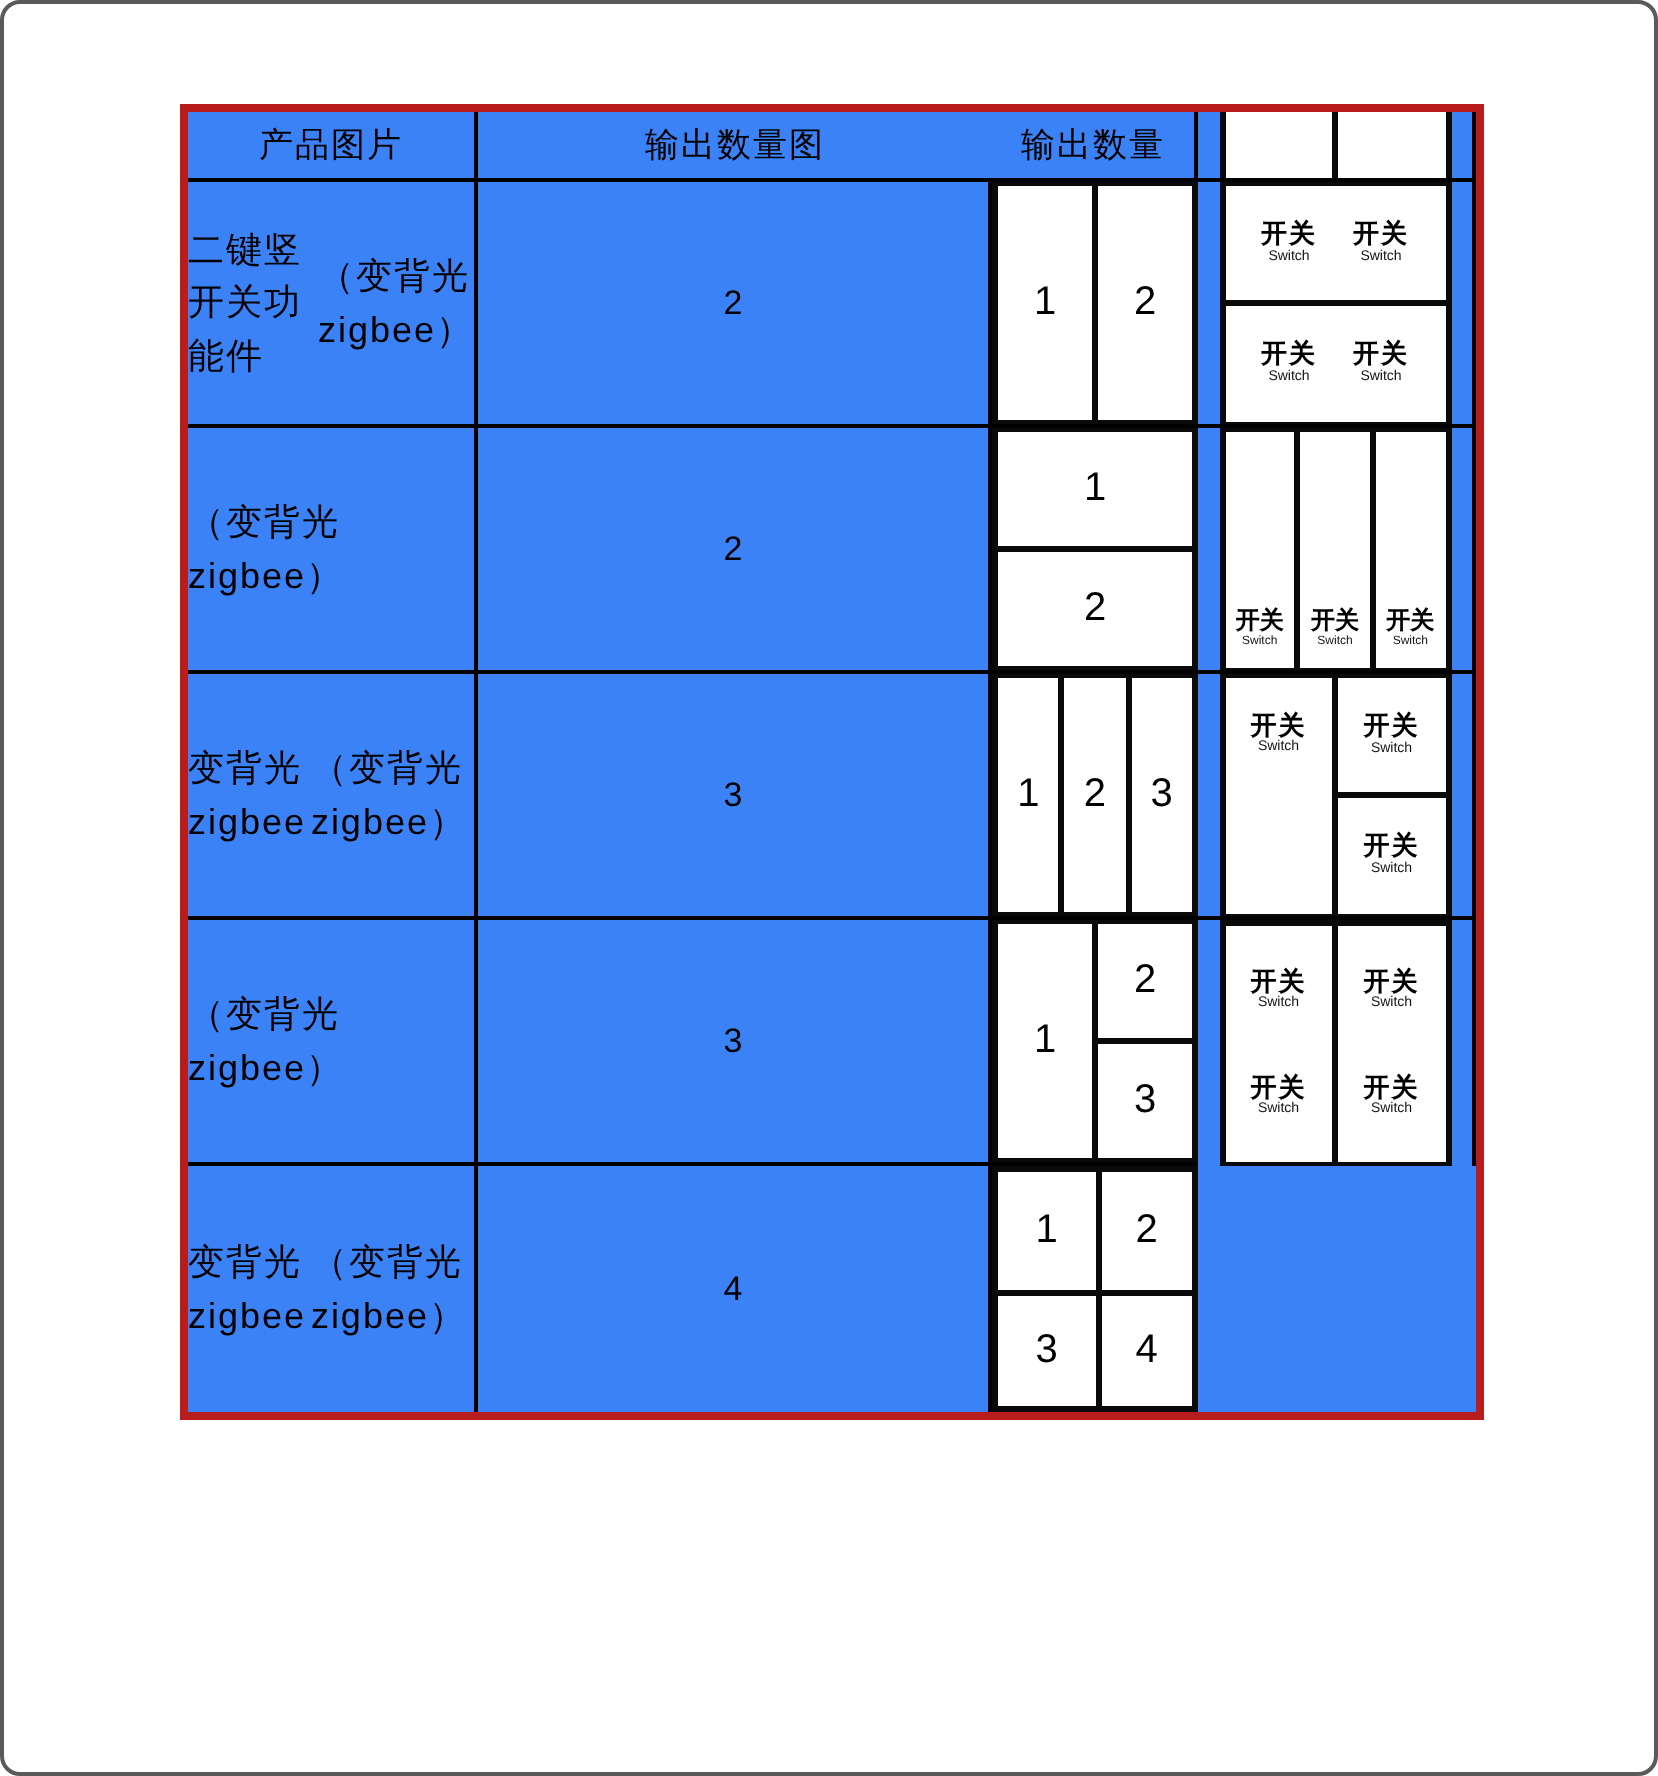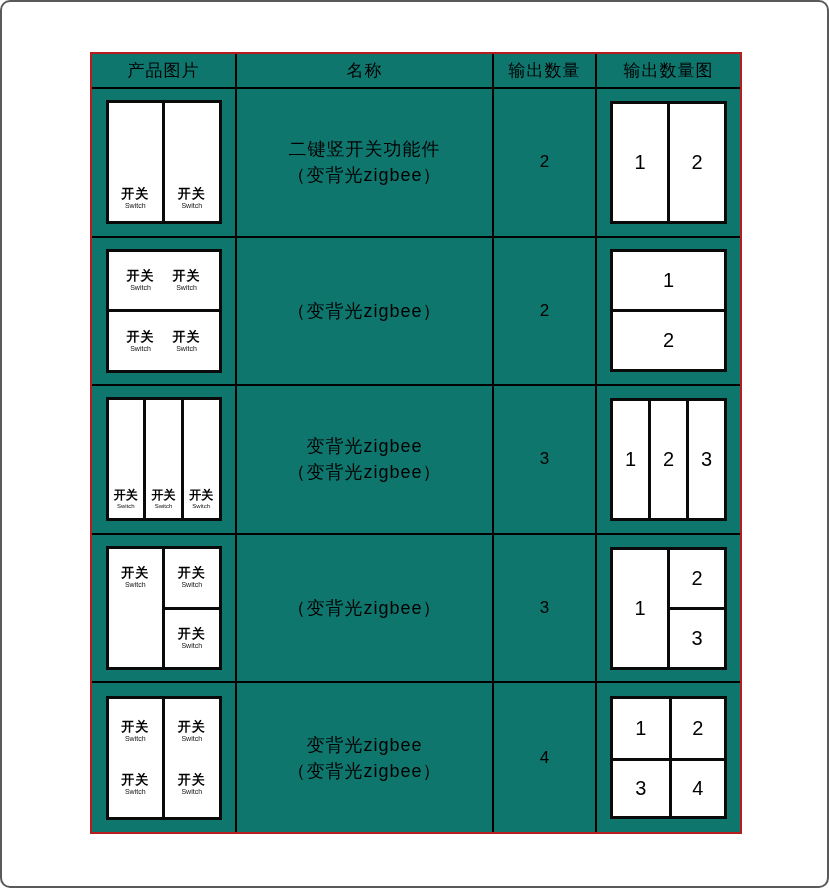--- a/index.html
+++ b/index.html
@@ -2,36 +2,36 @@
 <html><head>
 <meta charset="utf-8">
 <style>
   html,body { margin:0; padding:0; background:#fff; }
   body { font-family:"Liberation Sans", sans-serif; color:#000; }
   .page {
     position:relative; width:829px; height:888px; box-sizing:border-box;
     background:#fff; border:2px solid #5a5a5a; border-radius:10px; overflow:hidden;
   }
   .tbl {
-    position:absolute; left:88px; top:50px; width:652px; height:782px;
-    box-sizing:border-box; border:2px solid #b91c1c;
+    position:absolute; left:88px; top:50px; width:652px; height:658px;
+    box-sizing:border-box; border:4px solid #b91c1c;
     display:grid;
     grid-template-columns:145px 257px 103px 1fr;
     grid-template-rows:35px repeat(5, 1fr);
-    background:#0f766e;
+    background:#3b82f6;
   }
   .cell {
     border-right:2px solid #000; border-bottom:2px solid #000;
     display:flex; align-items:center; justify-content:center;
     box-sizing:border-box; overflow:hidden;
   }
   .cell.c4 { border-right:none; }
   .cell.r5 { border-bottom:none; }
   .hcell { font-size:17px; letter-spacing:1px; }
-  .namecell { flex-direction:column; font-size:18px; line-height:1.45; letter-spacing:1px; text-align:right; }
+  .namecell { flex-direction:row; font-size:18px; line-height:1.45; letter-spacing:1px; text-align:left; }
   .qty { font-size:17px; }
 
   
   .pbox { width:116px; height:124px; border:3px solid #0a0a0a; box-sizing:border-box; display:flex; background:#fff;text-align:right; }
   .sw { display:flex; flex-direction:column; align-items:center; line-height:1.15; }
   .sw .kg { font-size:13px; font-weight:bold; letter-spacing:1px; white-space:nowrap; }
   .sw .en { font-size:7px; color:#111; }
   .sw.small .kg { font-size:12px; letter-spacing:0; }
   .sw.small .en { font-size:6px; }
 
@@ -74,23 +74,22 @@
   .dbox.g4 .dcell.col2 { border-left:3px solid #0a0a0a; }
   .dbox.g4 .dcell.row2 { border-top:3px solid #0a0a0a; }
 </style>
 </head>
 <body>
 
 <div class="page">
   <div class="tbl">
 
     <div class="cell hcell">产品图片</div>
-    <div class="cell hcell">名称</div>
+    <div class="cell hcell c4">输出数量图</div>
     <div class="cell hcell">输出数量</div>
-    <div class="cell hcell c4">输出数量图</div>
 
     <div class="cell">
       <div class="pbox v2">
         <div class="panel">
           <div class="sw">
             <span class="kg">开关</span>
             <span class="en">Switch</span>
           </div>
         </div>
         <div class="panel">

